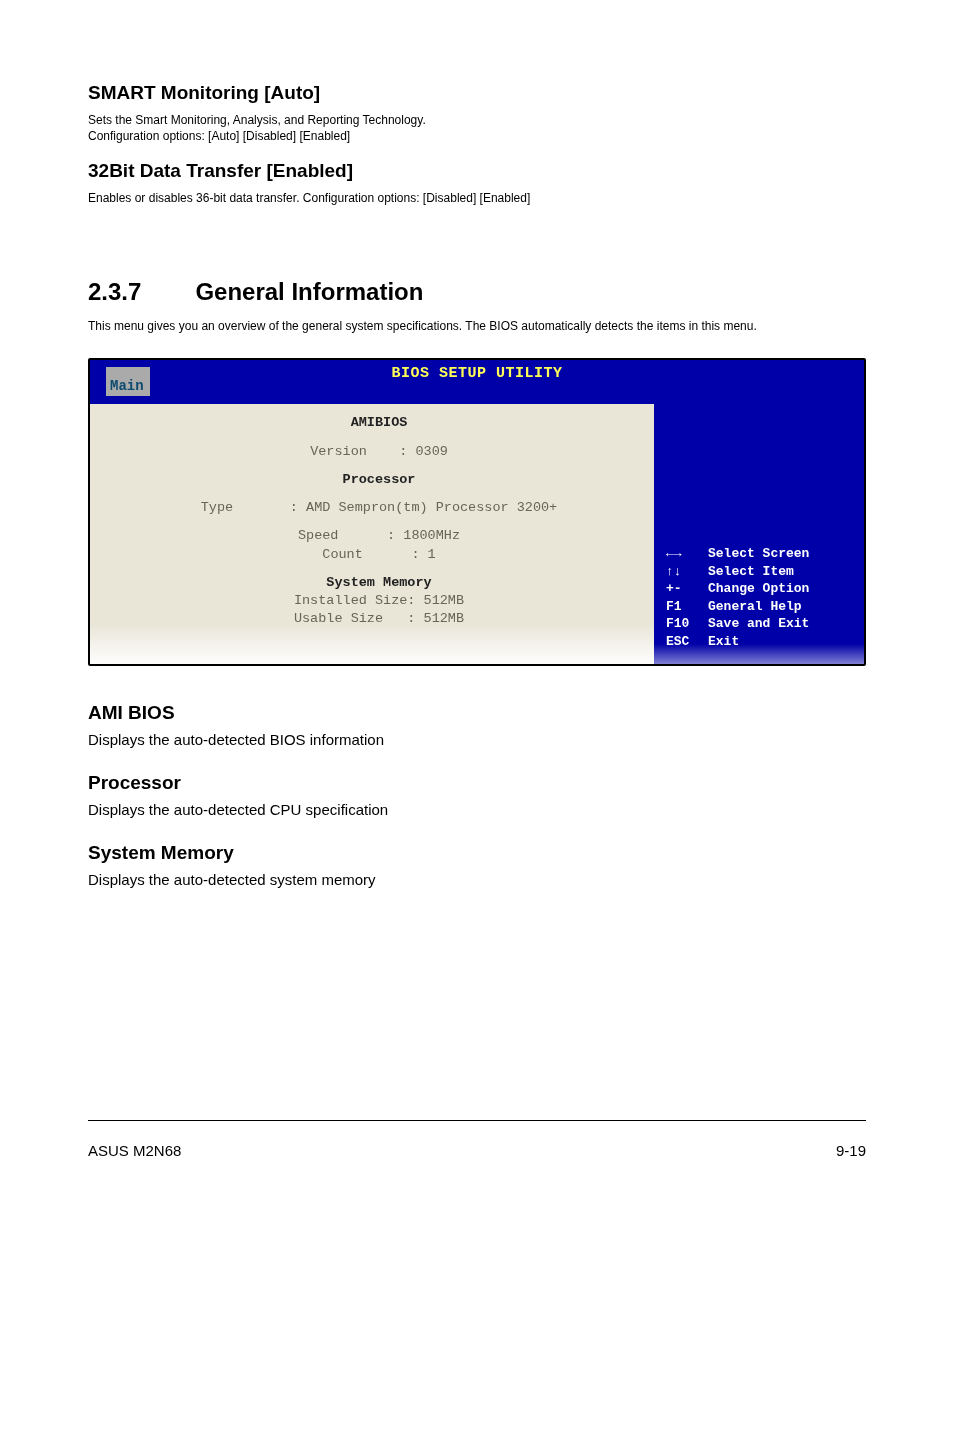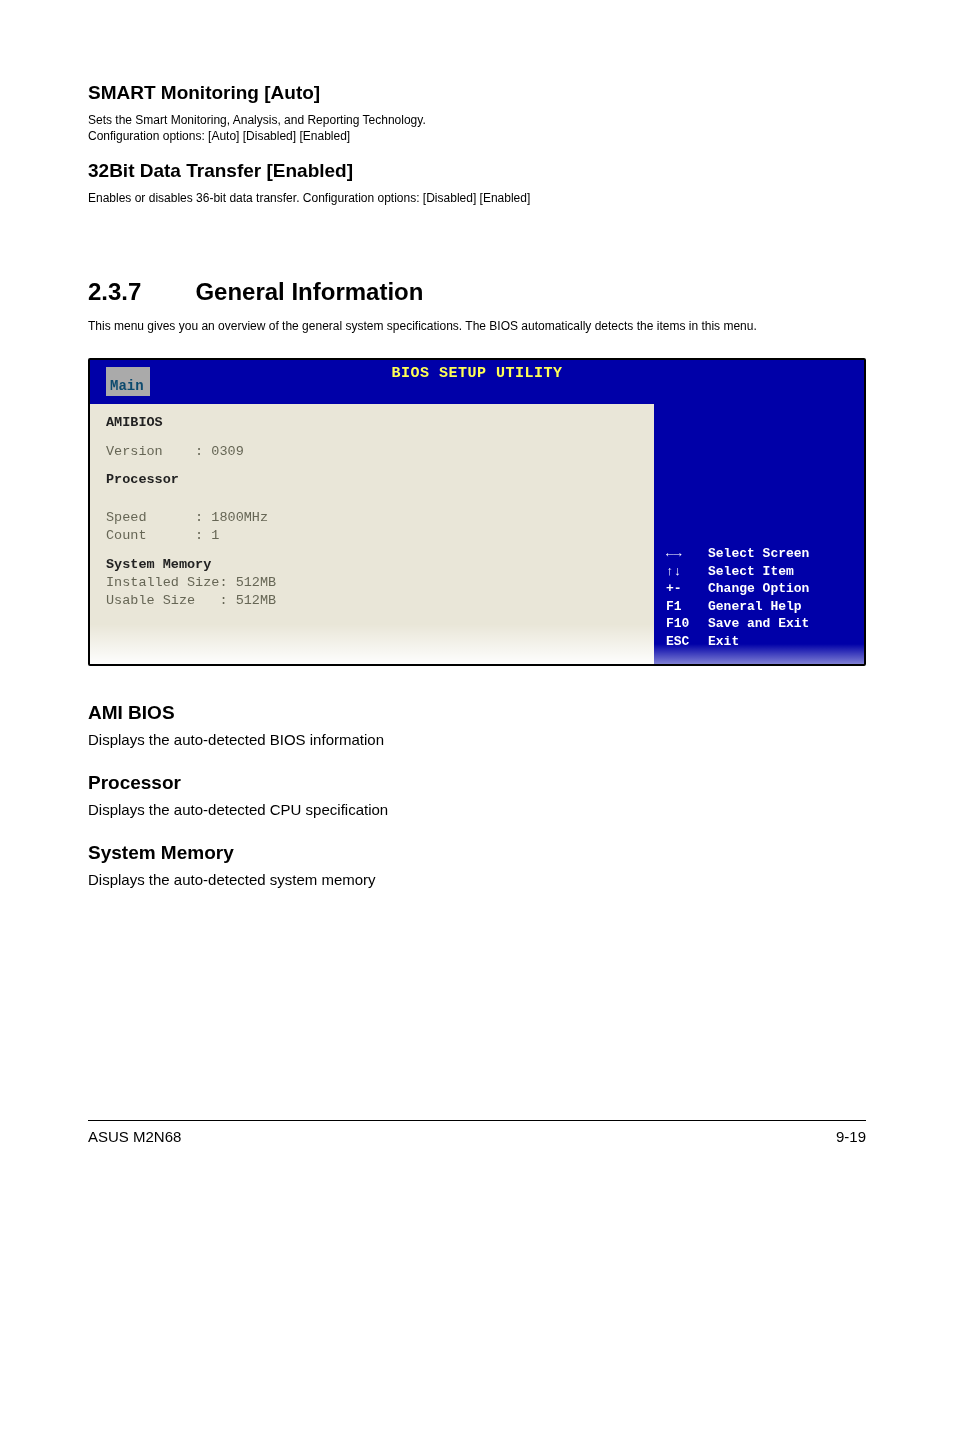--- a/index.html
+++ b/index.html
@@ -65,24 +65,25 @@
   .bios-body {
     display: flex;
     font-family: "Courier New", monospace;
     font-size: 13.5px;
     line-height: 1.35;
     position: relative;
   }
   .bios-left {
     flex: 1;
     background: #e9e6d8;
-    padding: 10px 16px 14px 16px;
+    padding: 10px 16px 14px 30px;
     color: #666655;
     position: relative;
     min-height: 260px;
+    text-align: center;
   }
   .bios-left .lbl-bold { color: #222; font-weight: bold; }
   .bios-right {
     width: 210px;
     background: #0000a8;
     color: #fff;
     padding: 10px 12px 14px 12px;
     display: flex;
     flex-direction: column;
     justify-content: flex-end;
@@ -104,21 +105,21 @@
   .fade-overlay::after {
     content:"";
     position:absolute; right:0; bottom:0; width:210px; height:20px;
     background: linear-gradient(to top, rgba(255,255,255,0.5), rgba(255,255,255,0));
   }
   .post-section-title { font-size: 19px; font-weight: bold; margin-top: 0; margin-bottom: 4px; }
   .post-p { font-size: 15px; margin-bottom: 20px; }
   .footer {
     border-top: 1px solid #000;
     margin-top: 230px;
-    padding-top: 6px;
+    padding-top: 20px;
     display: flex;
     justify-content: space-between;
     font-size: 15px;
   }
 </style>
 </head>
 <body>
 
 <h2 class="section-title">SMART Monitoring [Auto]</h2>
 <p class="body-text">Sets the Smart Monitoring, Analysis, and Reporting Technology.</p>
@@ -140,20 +141,21 @@
     <div class="bios-tab">Main</div>
   </div>
   <div class="bios-body">
     <div class="bios-left">
       <div class="bios-kv"><span class="lbl-bold">AMIBIOS</span></div>
       <div style="height:10px"></div>
       <div class="bios-kv"><span>Version</span>    : <span>0309</span></div>
       <div style="height:10px"></div>
       <div class="bios-kv"><span class="lbl-bold">Processor</span></div>
       <div style="height:10px"></div>
+      <div class="bios-kv"><span>Type</span>       : <span>AMD Sempron(tm) Processor 3200+</span></div>
       <div style="height:10px"></div>
       <div class="bios-kv"><span>Speed</span>      : <span>1800MHz</span></div>
       <div class="bios-kv"><span>Count</span>      : <span>1</span></div>
       <div style="height:10px"></div>
       <div class="bios-kv"><span class="lbl-bold">System Memory</span></div>
       <div class="bios-kv"><span>Installed Size</span>: <span>512MB</span></div>
       <div class="bios-kv"><span>Usable Size</span>   : <span>512MB</span></div>
     </div>
     <div class="bios-right">
       <div class="help-row">

